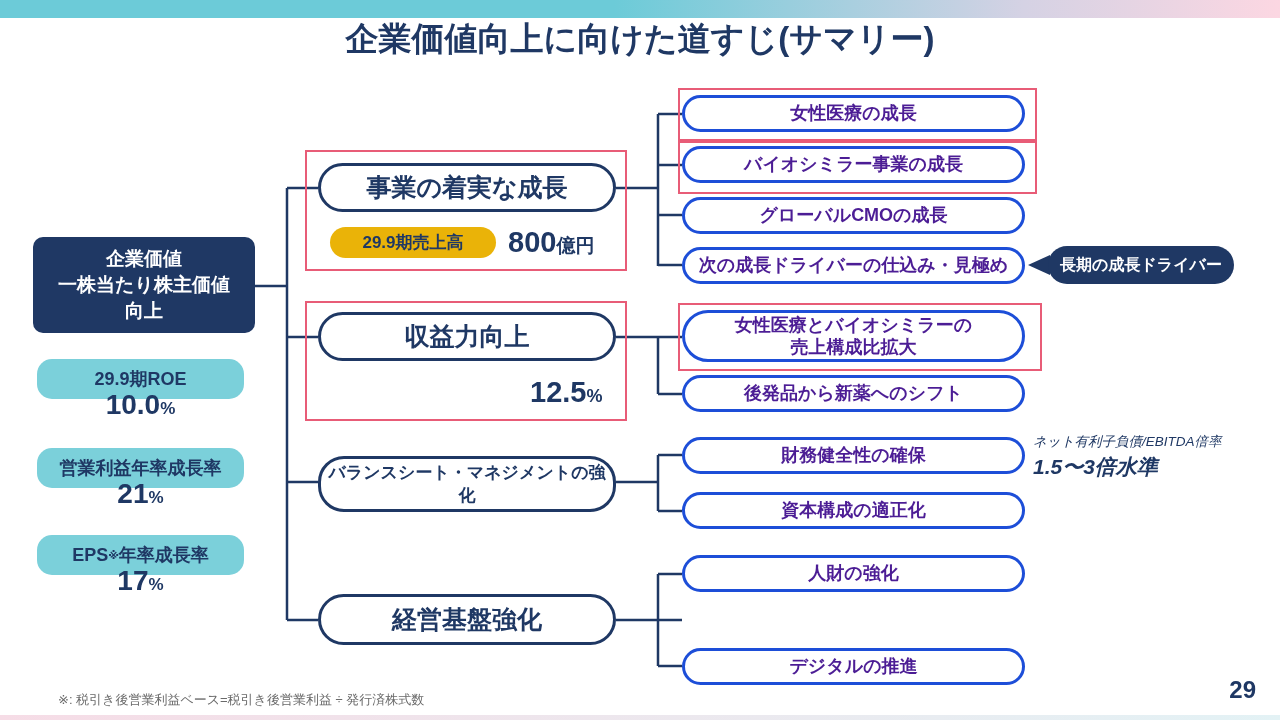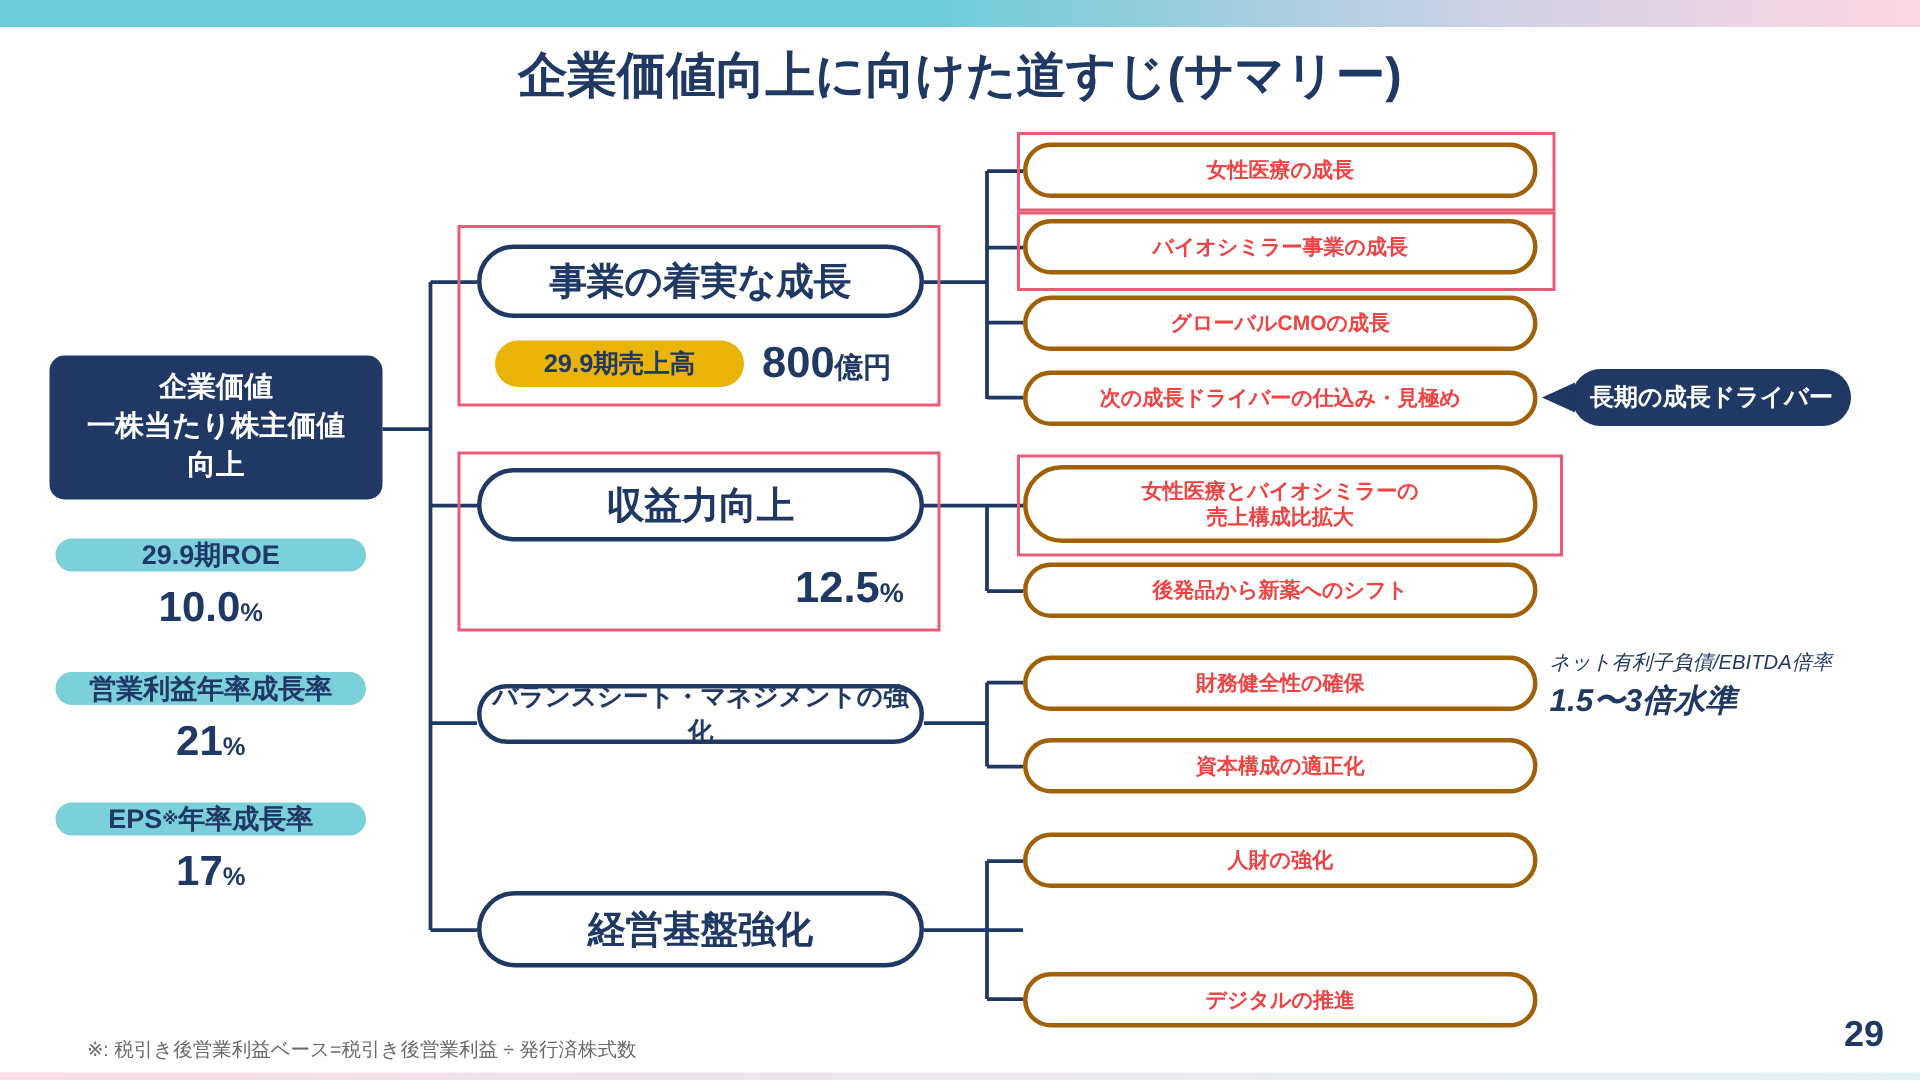--- a/index.html
+++ b/index.html
@@ -6,32 +6,32 @@
   .slide{
     position:relative;width:1280px;height:720px;background:#ffffff;
     font-family:"Liberation Sans","DejaVu Sans",sans-serif;
     overflow:hidden;margin:0 auto;
   }
   .topbar{position:absolute;left:0;top:0;width:1280px;height:18px;
     background:linear-gradient(to right,#6ccbd8 0%,#6ccbd8 48%,#d5d2e4 80%,#fcd7e2 100%);}
   .bottombar{position:absolute;left:0;bottom:0;width:1280px;height:5px;
     background:linear-gradient(to right,#f6dce6 0%,#e3f2f5 100%);}
   .title{
-    position:absolute;left:0;top:28px;width:1280px;margin:0;
+    position:absolute;left:0;top:17px;width:1280px;margin:0;
     text-align:center;font-size:33px;font-weight:bold;color:#1f3864;
   }
   .connectors{position:absolute;left:0;top:0;width:1280px;height:720px;}
   .rootbox{
     position:absolute;left:33px;top:237px;width:222px;height:96px;
     background:#1f3864;border-radius:10px;color:#ffffff;font-weight:bold;
     font-size:19px;line-height:1.38;display:flex;flex-direction:column;
     justify-content:center;align-items:center;text-align:center;
   }
   .pill{
-    position:absolute;left:37px;width:207px;height:22px;border-radius:15px;
+    position:absolute;left:37px;width:207px;height:40px;border-radius:15px;
     background:#7bd0da;color:#1f3864;font-weight:bold;font-size:18px;
     display:flex;align-items:center;justify-content:center;
   }
   .pill sup{font-size:11px;line-height:0;}
   .metric-value{
     position:absolute;left:37px;width:207px;text-align:center;color:#1f3864;
     font-weight:bold;font-size:28px;line-height:1;
   }
   .metric-value .unit{font-size:17px;}
   .frame{position:absolute;border:2px solid #e85c77;}
@@ -43,22 +43,22 @@
   }
   .kpipill{
     position:absolute;background:#eab308;color:#1f3864;font-weight:bold;
     font-size:17px;display:flex;align-items:center;justify-content:center;
     border-radius:16px;
   }
   .kpivalue{position:absolute;color:#1f3864;font-weight:bold;font-size:29px;line-height:1;white-space:nowrap;}
   .kpivalue .unit{font-size:18px;}
   .leaf{
     position:absolute;left:682px;width:343px;height:37px;background:#ffffff;
-    border:3px solid #a16207;border-radius:20px;color:#ef4444;font-weight:bold;
-    font-size:14px;display:flex;flex-direction:column;align-items:center;
+    border:3px solid #1d4ed8;border-radius:20px;color:#4c1d95;font-weight:bold;
+    font-size:18px;display:flex;flex-direction:column;align-items:center;
     justify-content:center;text-align:center;line-height:1.25;box-sizing:border-box;
   }
   .callout{
     position:absolute;left:1048px;top:246px;width:186px;height:38px;
     background:#1f3864;border-radius:19px;color:#ffffff;font-weight:bold;
     font-size:16px;display:flex;align-items:center;justify-content:center;
   }
   .callout-tail{
     position:absolute;left:1028px;top:255px;width:0;height:0;
     border-top:10px solid transparent;border-bottom:10px solid transparent;
@@ -117,21 +117,21 @@
 
   <div class="frame" style="left:305px;top:150px;width:318px;height:117px;"></div>
   <div class="pbox" style="top:163px;height:49px;border-radius:25px;">事業の着実な成長</div>
   <div class="kpipill" style="left:330px;top:227px;width:166px;height:31px;">29.9期売上高</div>
   <div class="kpivalue" style="left:508px;top:228px;"><span>800</span><span class="unit" style="font-size:19px;">億円</span></div>
 
   <div class="frame" style="left:305px;top:301px;width:318px;height:116px;"></div>
   <div class="pbox" style="top:312px;height:49px;border-radius:25px;">収益力向上</div>
   <div class="kpivalue" style="left:530px;top:378px;"><span>12.5</span><span class="unit">%</span></div>
 
-  <div class="pbox" style="top:456px;height:40px;border-radius:26px;font-size:17px;">バランスシート・マネジメントの強化</div>
+  <div class="pbox" style="top:456px;height:56px;border-radius:26px;font-size:17px;">バランスシート・マネジメントの強化</div>
 
   <div class="pbox" style="top:594px;height:51px;border-radius:26px;">経営基盤強化</div>
 
   <div class="frame" style="left:678px;top:88px;width:355px;height:49px;"></div>
   <div class="frame" style="left:678px;top:141px;width:355px;height:49px;"></div>
   <div class="frame" style="left:678px;top:303px;width:360px;height:64px;"></div>
 
   <div class="leaf" style="top:95px;">女性医療の成長</div>
   <div class="leaf" style="top:146px;">バイオシミラー事業の成長</div>
   <div class="leaf" style="top:197px;">グローバルCMOの成長</div>

